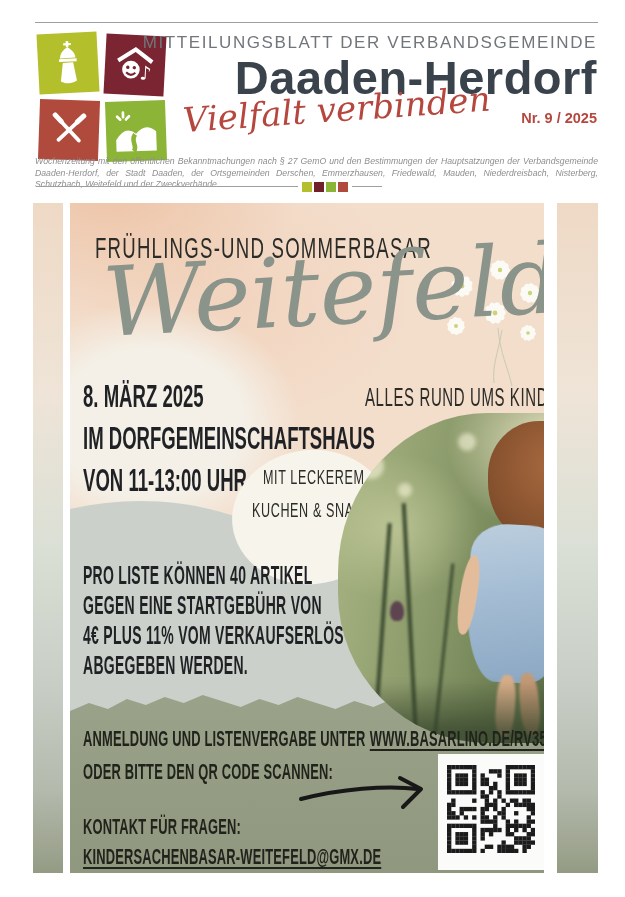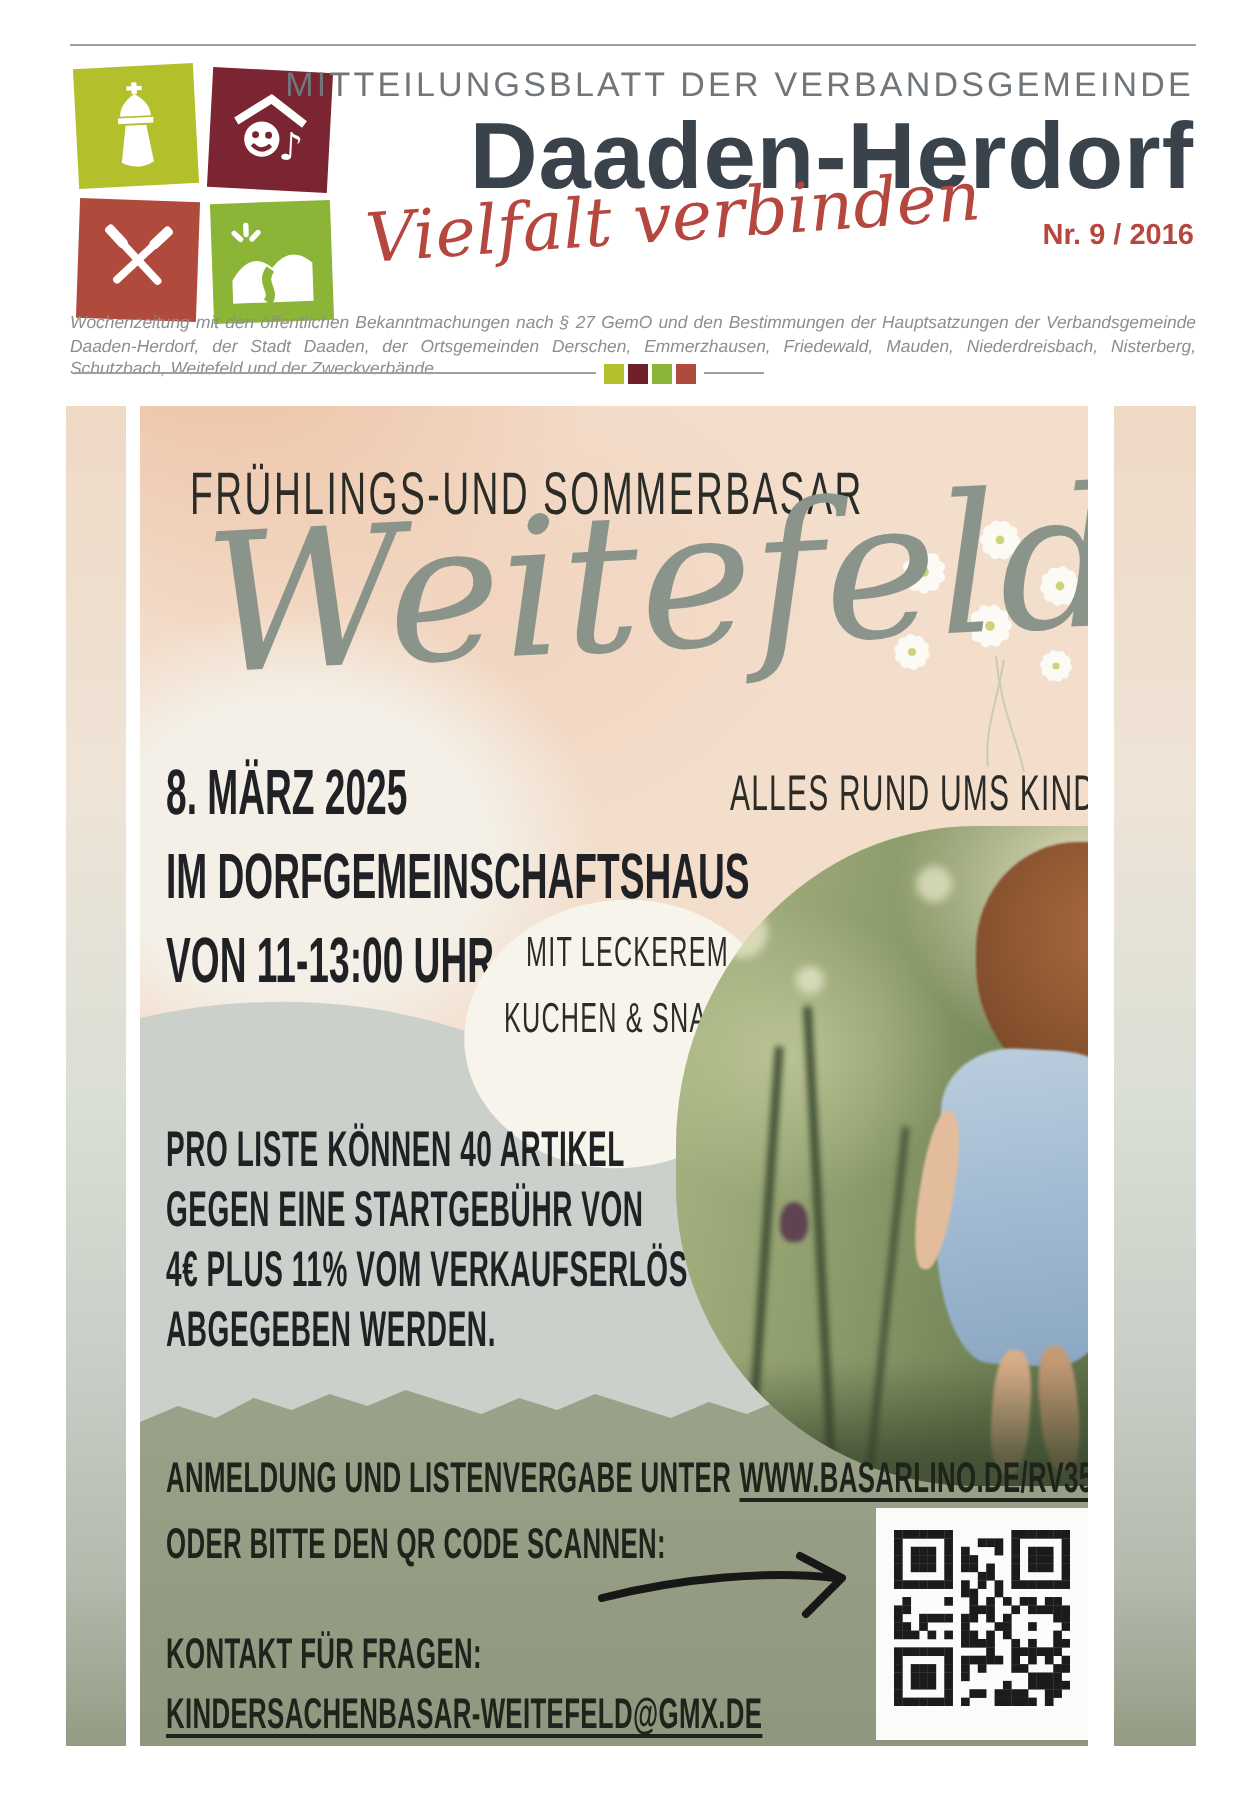--- a/index.html
+++ b/index.html
@@ -168,21 +168,21 @@
           <rect x="16.8" y="17.5" width="1.6" height="4"></rect>
           <rect x="19" y="15.8" width="1.6" height="5.7"></rect>
         </g>
       </svg>
     </div>
   </div>
 
   <div class="abs kicker">MITTEILUNGSBLATT DER VERBANDSGEMEINDE</div>
   <div class="abs big-title">Daaden-Herdorf</div>
   <div class="abs tagline">Vielfalt verbinden</div>
-  <div class="abs issue">Nr. 9 / 2016</div>
+  <div class="abs issue">Nr. 9 / 2025</div>
   <div class="abs fineprint">Wochenzeitung mit den öffentlichen Bekanntmachungen nach § 27 GemO und den Bestimmungen der Hauptsatzungen der Verbandsgemeinde Daaden-Herdorf, der Stadt Daaden, der Ortsgemeinden Derschen, Emmerzhausen, Friedewald, Mauden, Niederdreisbach, Nisterberg, Schutzbach, Weitefeld und der Zweckverbände.</div>
 
   <div class="abs div-line dl1"></div>
   <div class="abs sqrow">
     <span class="sq sq1"></span>
     <span class="sq sq2"></span>
     <span class="sq sq3"></span>
     <span class="sq sq4"></span>
   </div>
   <div class="abs div-line dl2"></div>

